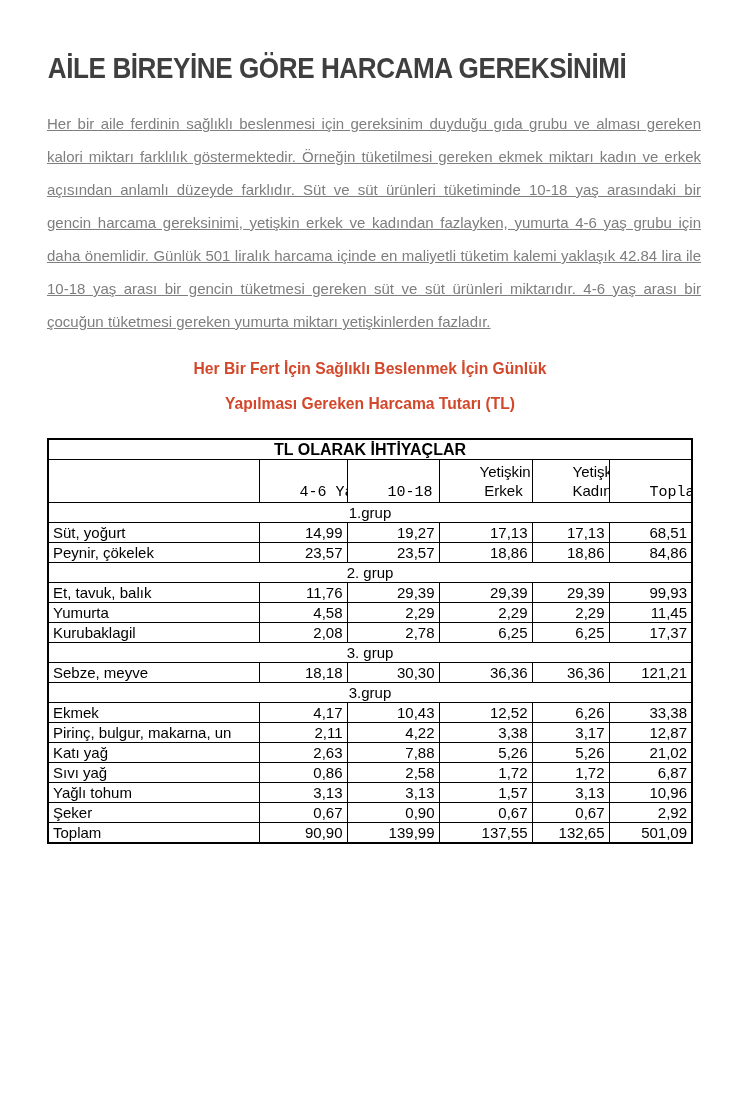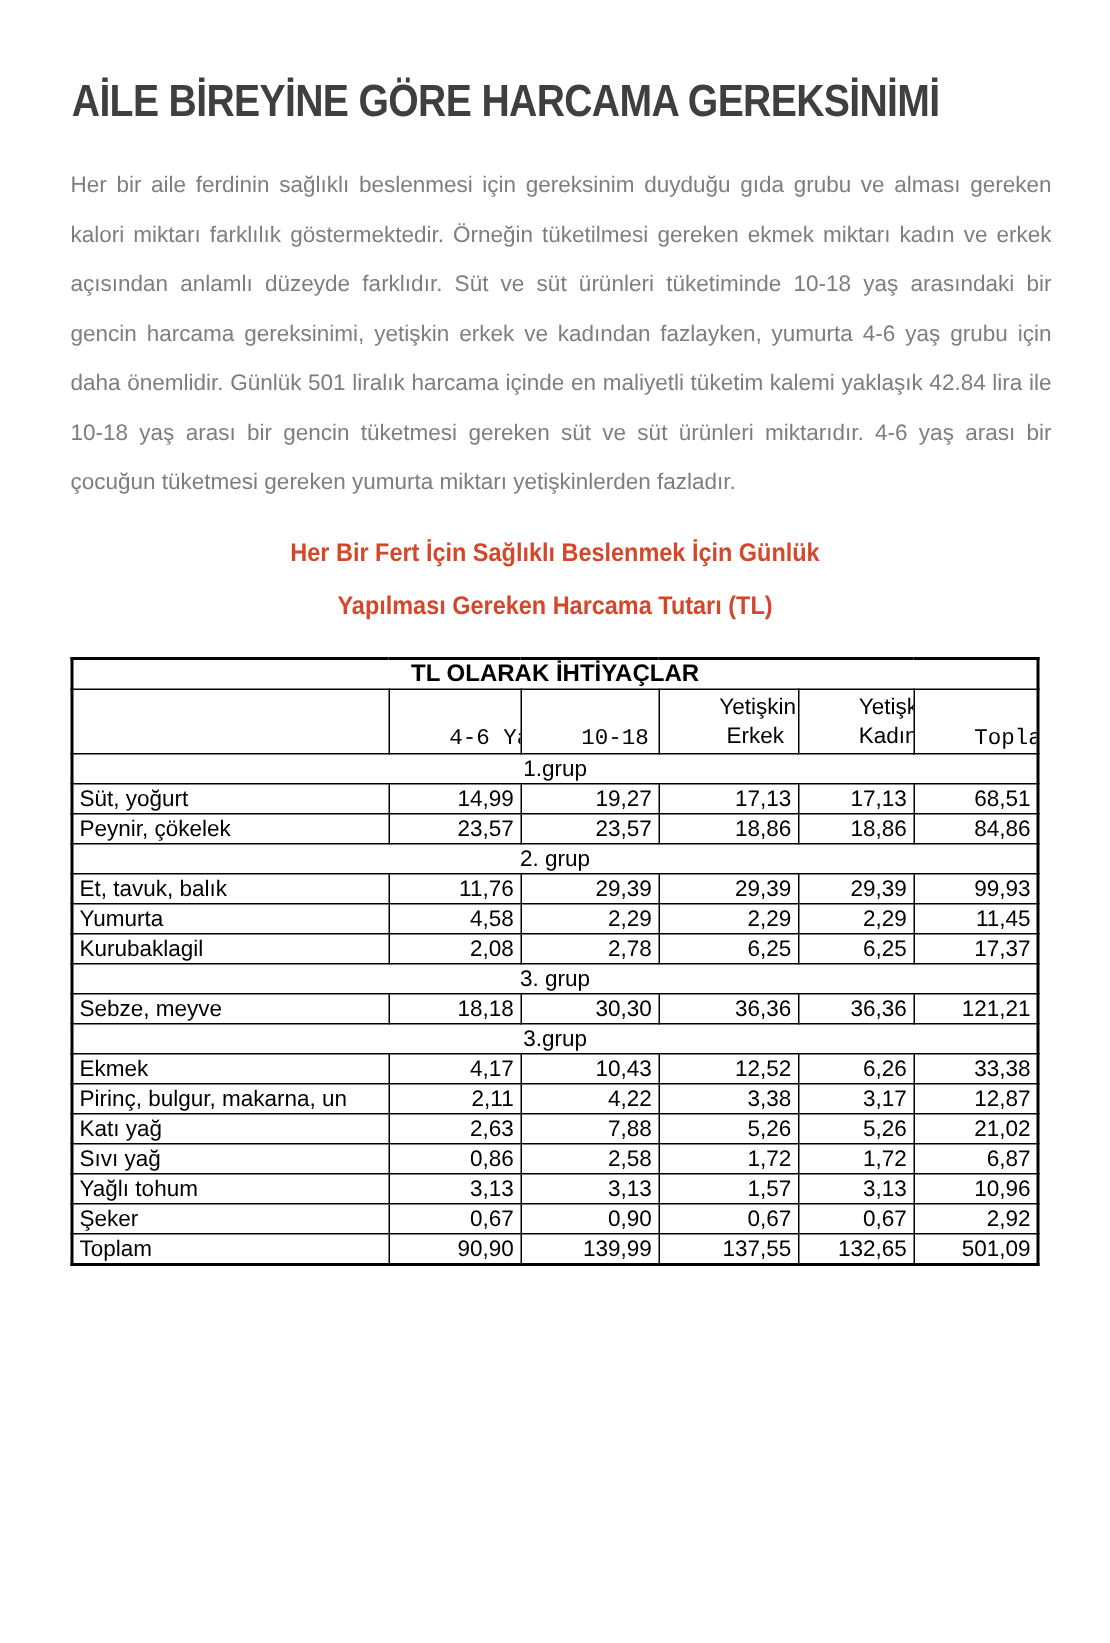--- a/index.html
+++ b/index.html
@@ -11,21 +11,21 @@
 
   .doc-title{
     margin:50px 0 0 0;padding:0 0 0 55px;
     font-size:30px;line-height:36px;font-weight:700;color:var(--title-color,#3f3f3f);
     letter-spacing:-0.5px;transform:scaleX(0.87);transform-origin:left center;white-space:nowrap;
   }
 
   .intro{
     margin:21px 39px 0 47px;
     font-size:15px;line-height:33px;color:var(--body-color,#7e7e7e);
-    text-align:justify;text-align-last:left;
+    text-align:justify;text-align-last:left;text-decoration:underline;
   }
 
   .subtitle{
     margin-top:13px;text-align:center;color:var(--accent-color,#d3472a);
     font-weight:700;font-size:17px;line-height:35px;
     transform:scaleX(0.92);transform-origin:center;
   }
 
   table.needs{
     border-collapse:collapse;table-layout:fixed;

